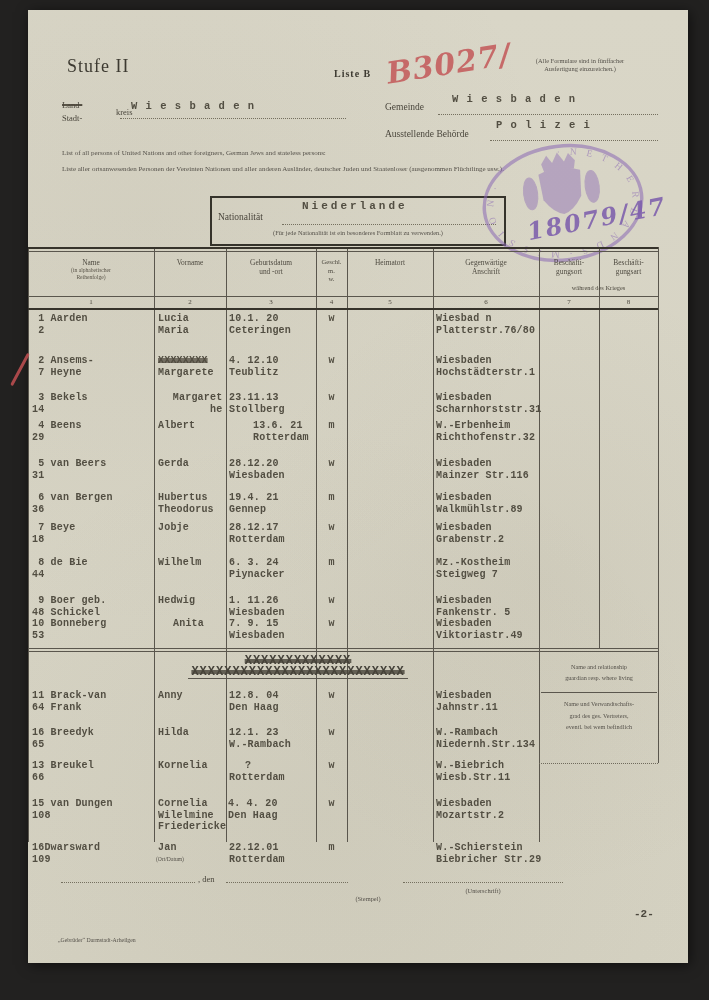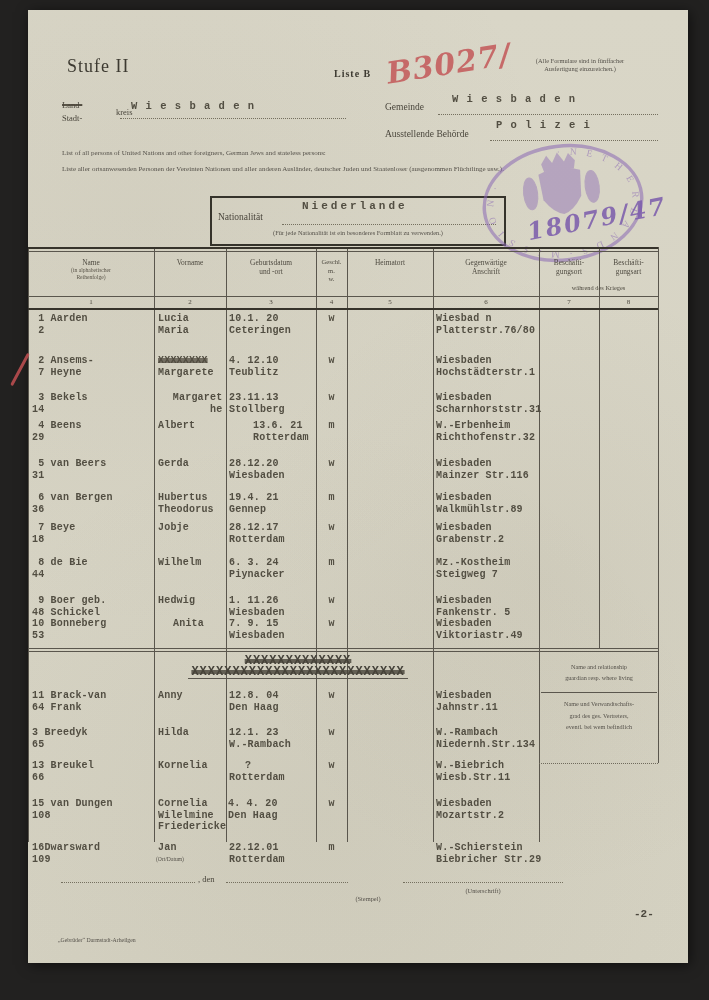--- a/index.html
+++ b/index.html
@@ -232,21 +232,21 @@
       <div class="tcell" style="left: 4px; top: 608px;"><span class="tl">10 Bonneberg</span><span class="tl">53</span></div>
       <div class="tcell" style="left: 145px; top: 608px;"><span class="tl">Anita</span></div>
       <div class="tcell" style="left: 201px; top: 608px;"><span class="tl">7. 9. 15</span><span class="tl">Wiesbaden</span></div>
       <div class="tcell sexc" style="left: 288px; top: 608px;">w</div>
       <div class="tcell" style="left: 408px; top: 608px;"><span class="tl">Wiesbaden</span><span class="tl">Viktoriastr.49</span></div>
       <div class="tcell" style="left: 4px; top: 680px;"><span class="tl">11 Brack-van</span><span class="tl">64 Frank</span></div>
       <div class="tcell" style="left: 130px; top: 680px;"><span class="tl">Anny</span></div>
       <div class="tcell" style="left: 201px; top: 680px;"><span class="tl">12.8. 04</span><span class="tl">Den Haag</span></div>
       <div class="tcell sexc" style="left: 288px; top: 680px;">w</div>
       <div class="tcell" style="left: 408px; top: 680px;"><span class="tl">Wiesbaden</span><span class="tl">Jahnstr.11</span></div>
-      <div class="tcell" style="left: 4px; top: 717px;"><span class="tl">3 Breedyk</span><span class="tl">65</span></div>
+      <div class="tcell" style="left: 4px; top: 717px;"><span class="tl">16 Breedyk</span><span class="tl">65</span></div>
       <div class="tcell" style="left: 130px; top: 717px;"><span class="tl">Hilda</span></div>
       <div class="tcell" style="left: 201px; top: 717px;"><span class="tl">12.1. 23</span><span class="tl">W.-Rambach</span></div>
       <div class="tcell sexc" style="left: 288px; top: 717px;">w</div>
       <div class="tcell" style="left: 408px; top: 717px;"><span class="tl">W.-Rambach</span><span class="tl">Niedernh.Str.134</span></div>
       <div class="tcell" style="left: 4px; top: 750px;"><span class="tl">13 Breukel</span><span class="tl">66</span></div>
       <div class="tcell" style="left: 130px; top: 750px;"><span class="tl">Kornelia</span></div>
       <div class="tcell" style="left: 201px; top: 750px;"><span class="tl" style="padding-left: 16px;">?</span><span class="tl">Rotterdam</span></div>
       <div class="tcell sexc" style="left: 288px; top: 750px;">w</div>
       <div class="tcell" style="left: 408px; top: 750px;"><span class="tl">W.-Biebrich</span><span class="tl">Wiesb.Str.11</span></div>
       <div class="tcell" style="left: 4px; top: 788px;"><span class="tl">15 van Dungen</span><span class="tl">108</span></div>

